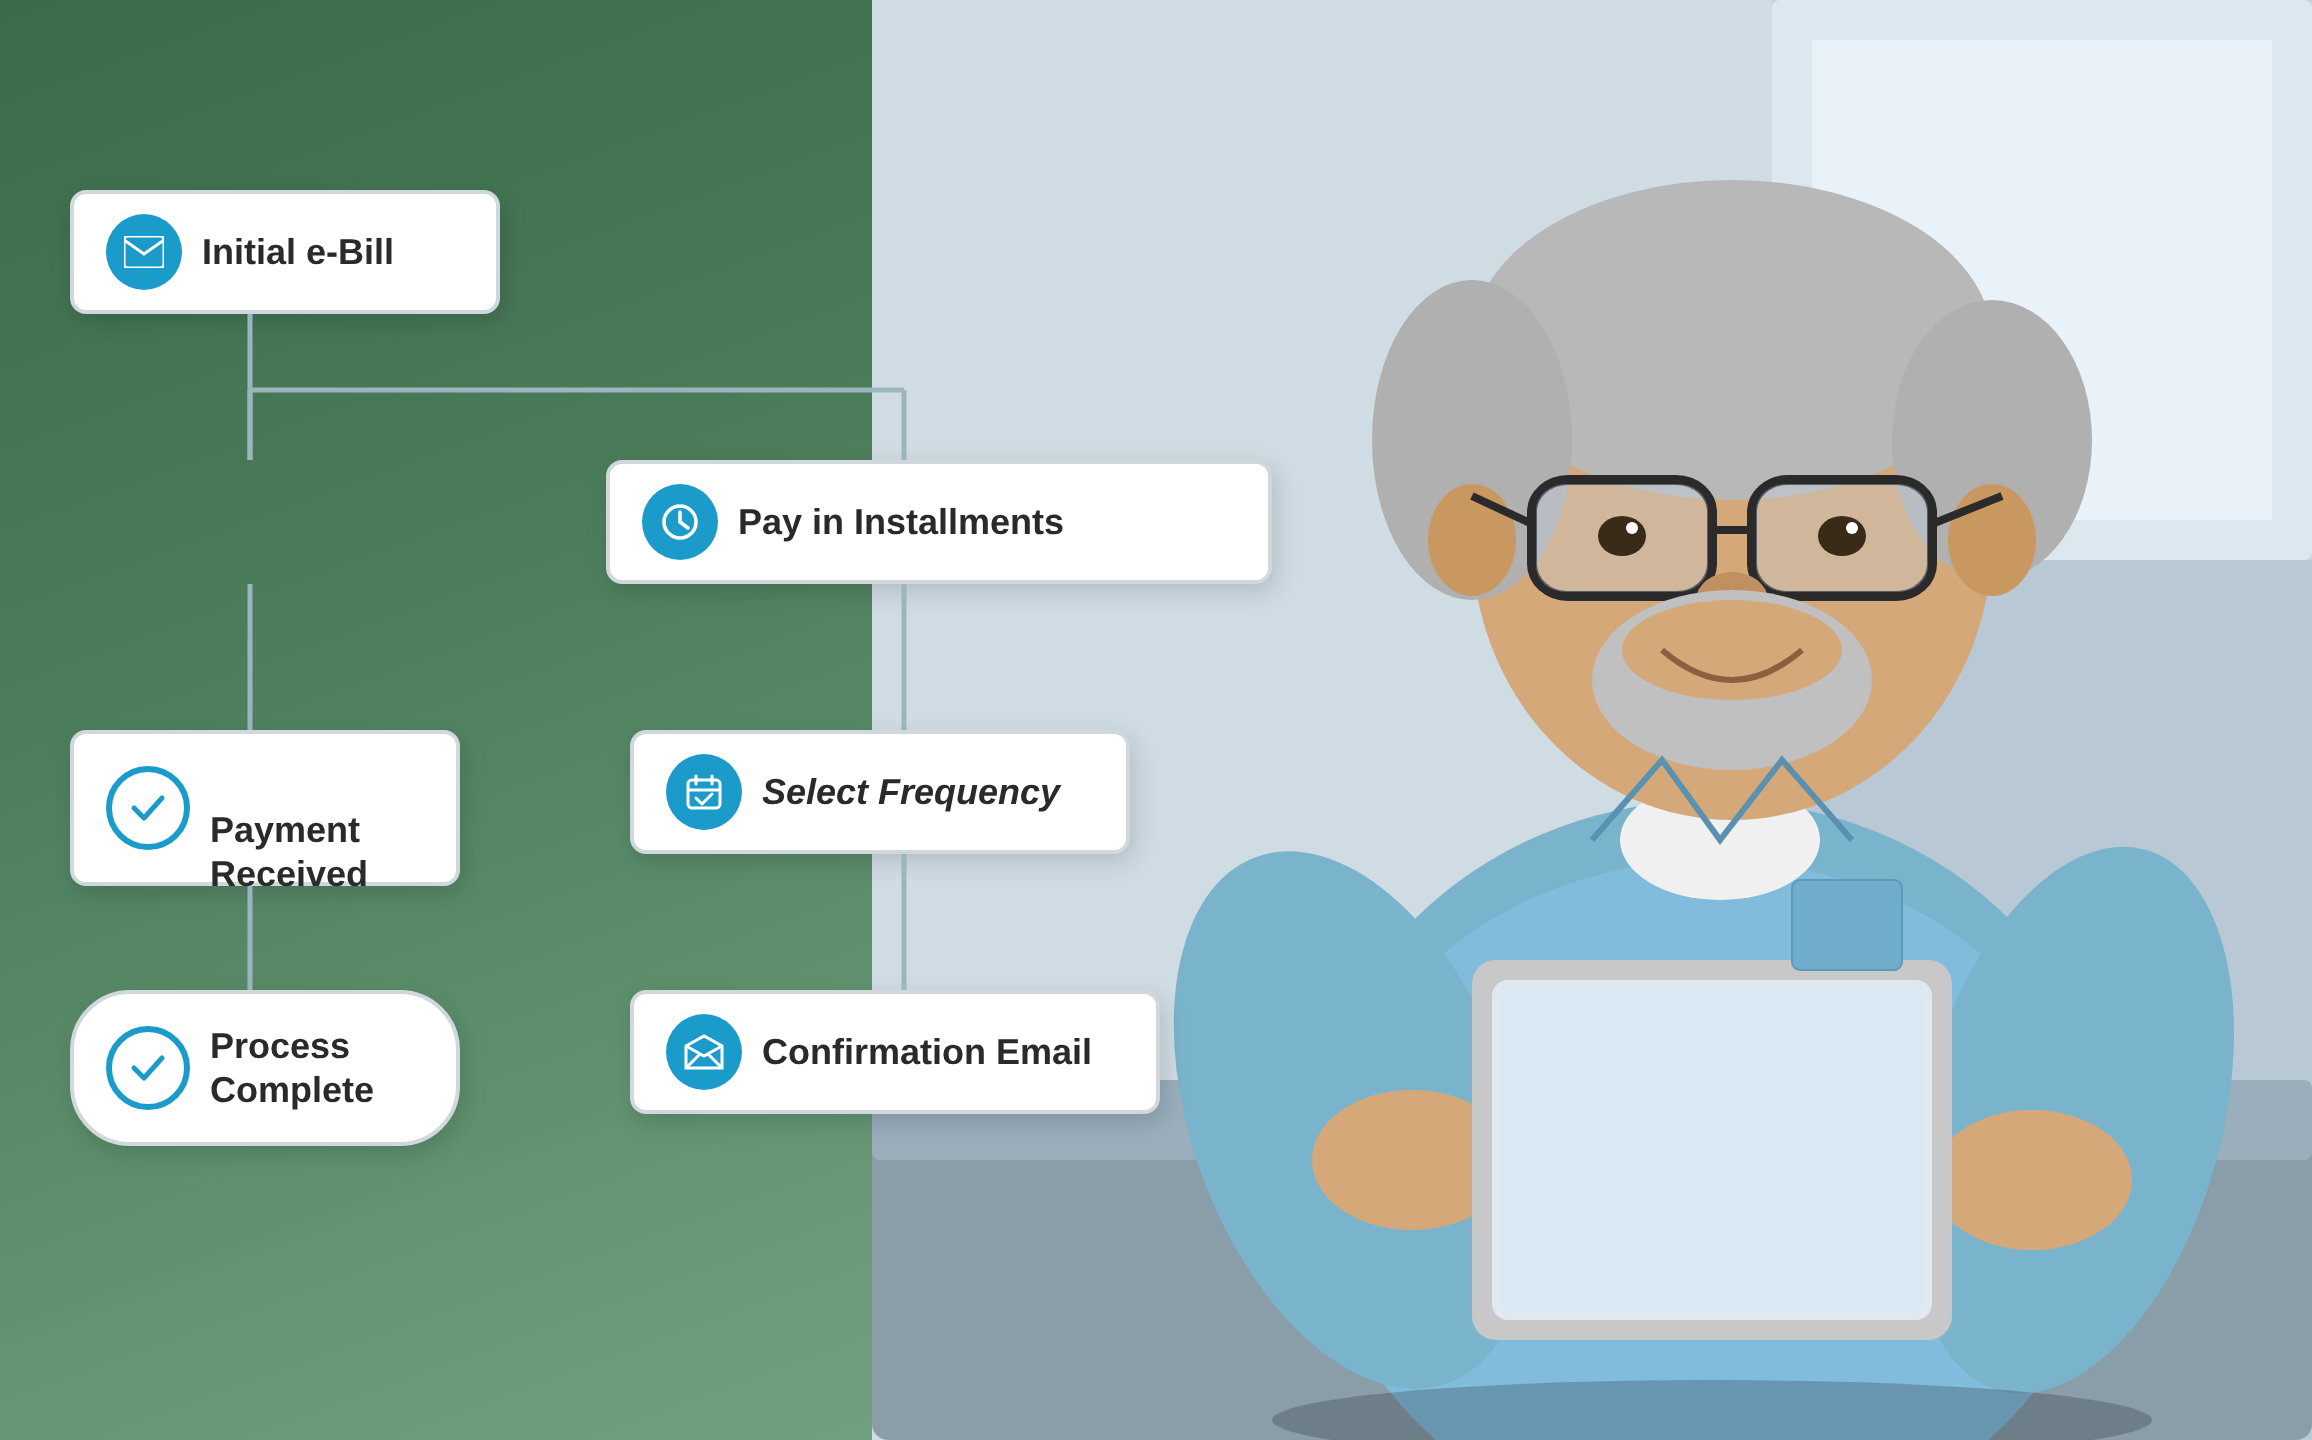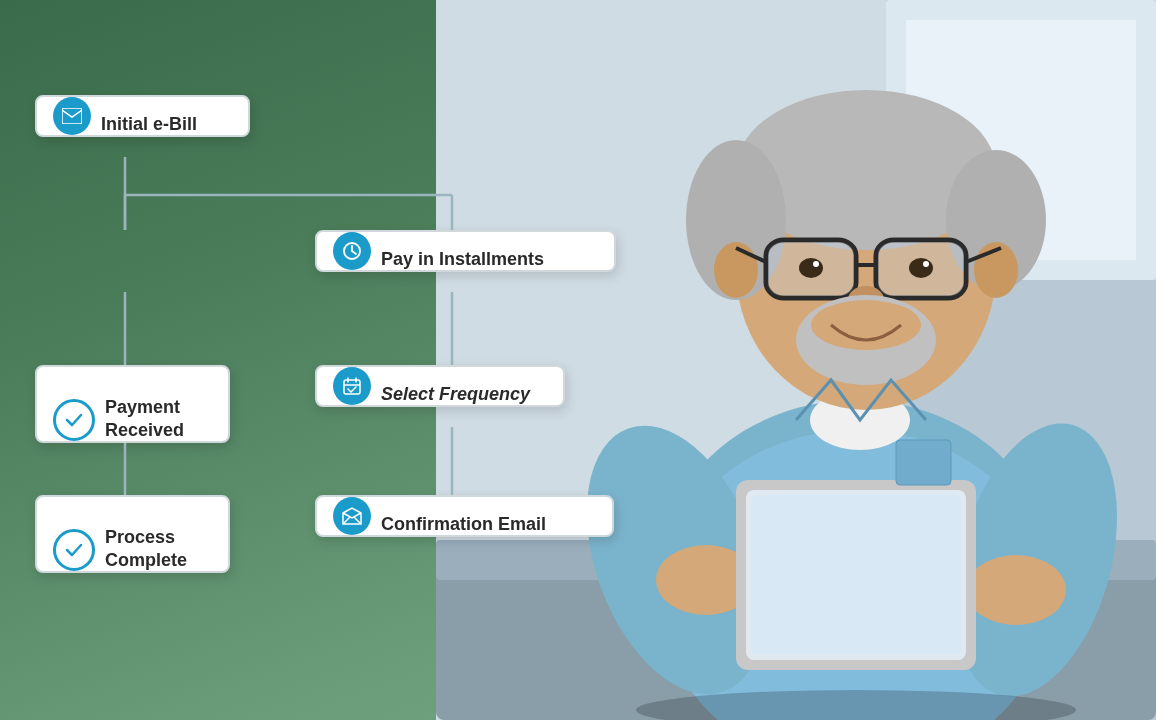--- a/index.html
+++ b/index.html
@@ -30,25 +30,25 @@
       left: 15px;
       width: 680px;
       height: 640px;
       z-index: 10;
     }
 
     
     .flow-node {
       position: absolute;
       display: flex;
-      align-items: flex-end;
+      align-items: center;
       background: white;
       border: 2px solid #d0d8dc;
       border-radius: 8px;
-      padding: 0 16px;
+      padding: 10px 16px;
       box-shadow: 2px 4px 12px rgba(0,0,0,0.15);
       gap: 10px;
       white-space: nowrap;
     }
 
     .flow-node .icon-circle {
       width: 38px;
       height: 38px;
       border-radius: 50%;
       background: #1a9bca;
@@ -202,21 +202,21 @@
     <div class="icon-circle">
       <svg width="20" height="16" viewBox="0 0 20 16" fill="white">
         <rect x="0" y="0" width="20" height="16" rx="2" fill="none" stroke="white" stroke-width="1.5"></rect>
         <path d="M0 2 L10 9 L20 2" stroke="white" stroke-width="1.5" fill="none"></path>
       </svg>
     </div>
     <span class="label">Initial e-Bill</span>
   </div>
 
 
-  <div class="flow-node" style="left: 300px; top: 190px; width: 301px;">
+  <div class="flow-node" style="left: 288px; top: 190px; width: 333px;">
     <div class="icon-circle">
       <svg width="20" height="20" viewBox="0 0 20 20" fill="none">
         <circle cx="10" cy="10" r="8" stroke="white" stroke-width="1.8"></circle>
         <line x1="10" y1="5" x2="10" y2="10" stroke="white" stroke-width="1.8" stroke-linecap="round"></line>
         <line x1="10" y1="10" x2="14" y2="13" stroke="white" stroke-width="1.8" stroke-linecap="round"></line>
       </svg>
     </div>
     <span class="label">Pay in Installments</span>
   </div>
 
@@ -236,31 +236,31 @@
         <rect x="2" y="4" width="16" height="14" rx="2" stroke="white" stroke-width="1.5"></rect>
         <line x1="6" y1="2" x2="6" y2="6" stroke="white" stroke-width="1.5" stroke-linecap="round"></line>
         <line x1="14" y1="2" x2="14" y2="6" stroke="white" stroke-width="1.5" stroke-linecap="round"></line>
         <line x1="2" y1="9" x2="18" y2="9" stroke="white" stroke-width="1.5"></line>
         <path d="M6 13 L9 16 L14 11" stroke="white" stroke-width="1.5" stroke-linecap="round" stroke-linejoin="round"></path>
       </svg>
     </div>
     <span class="label">Select Frequency</span>
   </div>
 
-  <div class="flow-node" style="left: 20px; top: 455px; width: 195px; height: 78px;">
+  <div class="flow-node" style="left: 20px; top: 455px; width: 195px; height: 78px; border-radius: 30px;">
     <div class="icon-circle" style="width:42px;height:42px;background:white;border:3px solid #1a9bca;flex-shrink:0;">
       <svg width="18" height="14" viewBox="0 0 18 14" fill="none">
         <path d="M2 7 L7 12 L16 2" stroke="#1a9bca" stroke-width="2.5" stroke-linecap="round" stroke-linejoin="round"></path>
       </svg>
     </div>
     <span class="label" style="white-space:normal;line-height:1.25;">Process
 Complete</span>
   </div>
 
-  <div class="flow-node" style="left: 300px; top: 455px; width: 299px;">
+  <div class="flow-node" style="left: 300px; top: 455px; width: 265px;">
     <div class="icon-circle">
       <svg width="20" height="18" viewBox="0 0 20 18" fill="none">
         <path d="M1 6 L10 1 L19 6 L19 17 L1 17 Z" stroke="white" stroke-width="1.5" fill="none"></path>
         <path d="M1 6 L10 11 L19 6" stroke="white" stroke-width="1.5" fill="none"></path>
         <path d="M1 17 L8 10" stroke="white" stroke-width="1.5"></path>
         <path d="M19 17 L12 10" stroke="white" stroke-width="1.5"></path>
       </svg>
     </div>
     <span class="label">Confirmation Email</span>
   </div>

